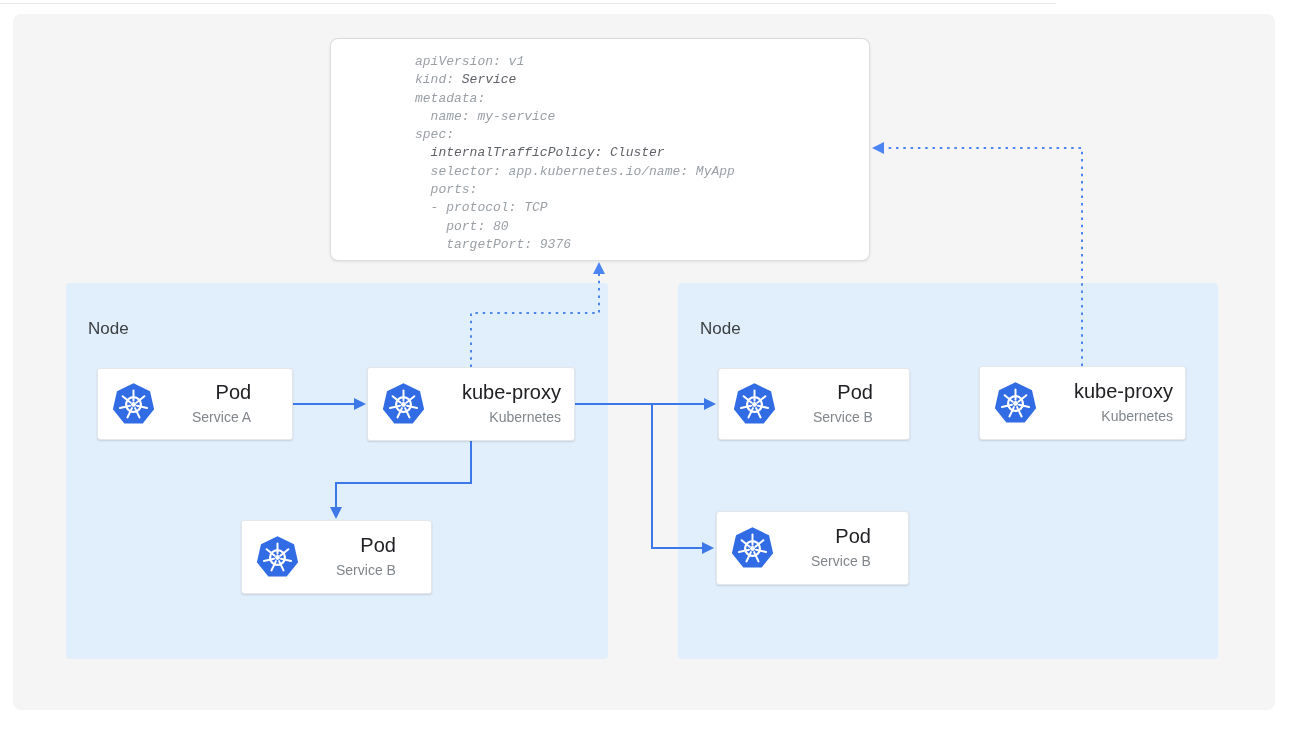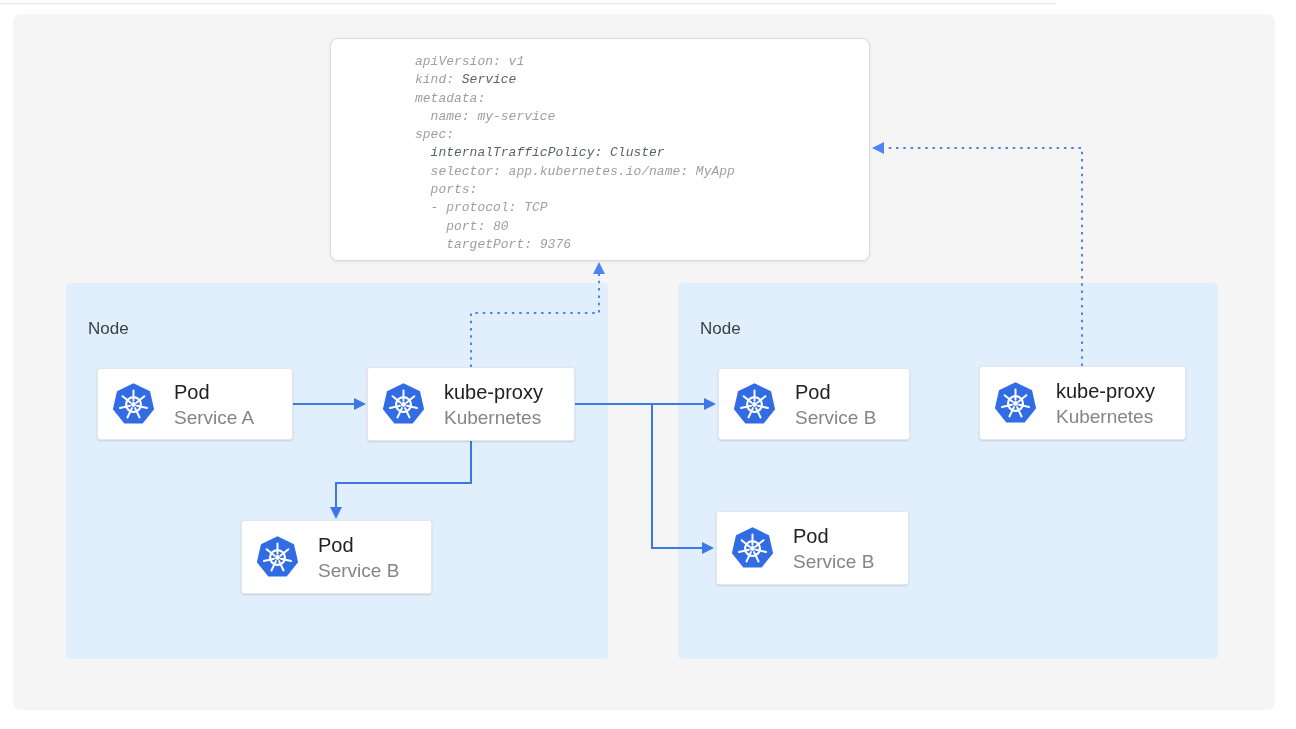--- a/index.html
+++ b/index.html
@@ -24,23 +24,23 @@
     border:1px solid var(--yaml-border);border-radius:8px;
     box-shadow:0 1px 3px rgba(60,64,67,.10);}
   .code{position:absolute;left:84px;top:14px;white-space:pre;
     font-family:"Liberation Mono","DejaVu Sans Mono",monospace;
     font-style:italic;font-size:13px;line-height:18.3px;color:var(--code-text);}
   .code .b{font-weight:normal;color:var(--code-bold);}
   .entity{position:absolute;background:#fff;border:1px solid var(--box-border);
     border-radius:3px;box-shadow:0 1px 2px rgba(0,0,0,.13);}
   .entity .logo{position:absolute;left:13px;top:50%;transform:translateY(-50%);
     width:45px;height:45px;}
-  .entity .txt{position:absolute;left:76px;top:50%;transform:translateY(-50%);}
+  .entity .txt{position:absolute;left:94px;top:50%;transform:translateY(-50%);text-align:right;}
   .entity .title{font-size:20px;line-height:27px;color:var(--title);}
-  .entity .subtitle{font-size:19px;line-height:23px;color:var(--subtitle);}
+  .entity .subtitle{font-size:14px;line-height:23px;color:var(--subtitle);}
   svg.connectors{position:absolute;left:0;top:0;width:1296px;height:729px;
     pointer-events:none;}
   .solid{fill:none;stroke:var(--arrow);stroke-width:2;}
   .dotted{fill:none;stroke:var(--dotted);stroke-width:2;stroke-dasharray:2.5 4.8;}
   #arrowhead-solid path{fill:var(--arrow);}
   #arrowhead-dotted path{fill:var(--dotted);}
   .k8s-shape{fill:var(--k8s-blue);}
   .hidden-defs{position:absolute;width:0;height:0;overflow:hidden;}
 </style>
 </head>

